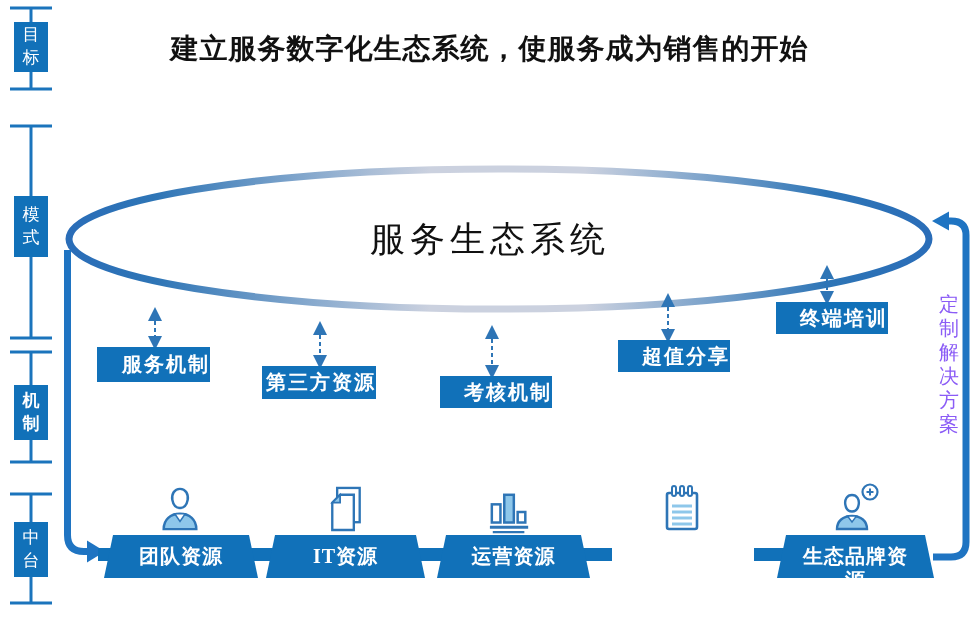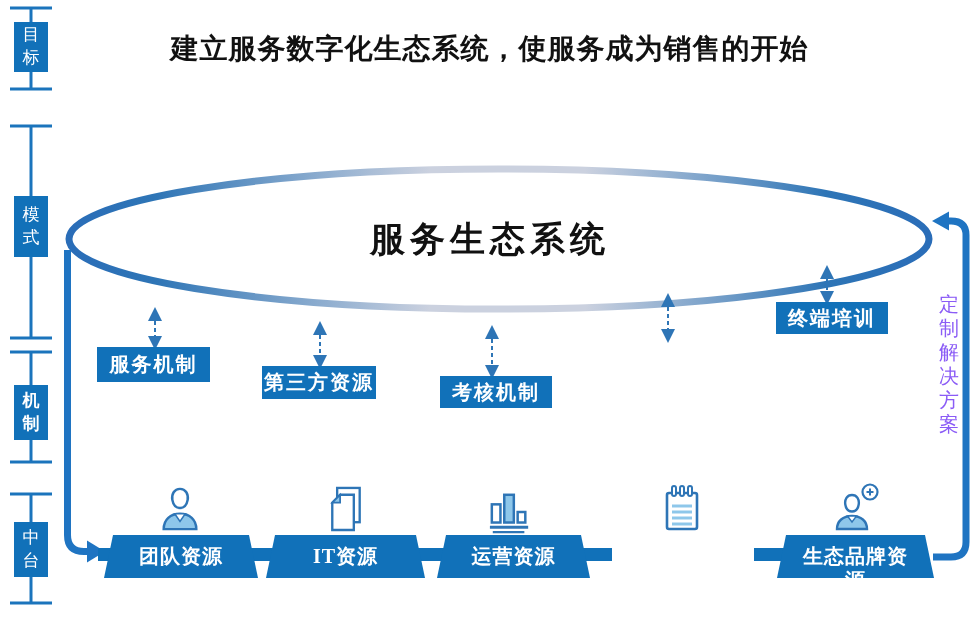--- a/index.html
+++ b/index.html
@@ -8,21 +8,21 @@
     font-family:"Liberation Serif","DejaVu Serif",serif; overflow:hidden;
   }
   .artwork { position:absolute; left:0; top:0; z-index:1; }
 
   .title {
     position:absolute; left:0; right:0; top:30px; text-align:center;
     font-size:28px; font-weight:bold; color:#111; letter-spacing:1px; z-index:3;
   }
   .ellipse-label {
     position:absolute; left:290px; top:216px; width:400px; text-align:center;
-    font-size:35px; font-weight:bold; color:#111; letter-spacing:5px; z-index:3;
+    font-size:35px; font-weight:normal; color:#111; letter-spacing:5px; z-index:3;
   }
 
   
   .tl-box {
     position:absolute; left:14px; width:34px; background:#1171b9; z-index:3;
     display:flex; align-items:center; justify-content:center;
   }
   .tl-box span {
     display:block; width:1.1em; font-size:17px; line-height:1.35; color:#fff;
     text-align:center; word-break:break-all;
@@ -31,21 +31,21 @@
   
   .vtext {
     position:absolute; width:24px; color:#8b5cf6; font-size:20px; line-height:24px;
     text-align:center; word-break:break-all; z-index:3;
   }
 
   
   .mech {
     position:absolute; background:#1171b9; color:#fff; font-weight:bold;
     font-size:20px; letter-spacing:2px; display:flex; align-items:center;
-    justify-content:center; z-index:3;
+    justify-content:flex-end; z-index:3;
   }
 
   
   .trap {
     position:absolute; top:535px; height:43px; background:#1171b9;
     clip-path:polygon(9px 0, calc(100% - 9px) 0, 100% 100%, 0 100%);
     color:#fff; font-weight:bold; font-size:20px; letter-spacing:1px;
     text-align:center; line-height:24px; padding-top:9px; box-sizing:border-box;
     overflow:hidden; z-index:3; word-break:break-all;
   }
@@ -134,20 +134,23 @@
 
   <div class="mech" style="left:97px;  top:347px; width:113px; height:35px;">
     <span>服务机制</span>
   </div>
   <div class="mech" style="left:262px; top:366px; width:114px; height:33px;">
     <span>第三方资源</span>
   </div>
   <div class="mech" style="left:440px; top:376px; width:112px; height:32px;">
     <span>考核机制</span>
   </div>
+  <div class="mech" style="left:618px; top:340px; width:112px; height:32px;">
+    <span>超值分享</span>
+  </div>
   <div class="mech" style="left:776px; top:302px; width:112px; height:32px;">
     <span>终端培训</span>
   </div>
 
   <div class="conn" style="left:98px;  width:18px;"></div>
   <div class="conn" style="left:246px; width:28px;"></div>
   <div class="conn" style="left:416px; width:29px;"></div>
   <div class="conn" style="left:582px; width:30px;"></div>
   <div class="conn" style="left:754px; width:31px;"></div>
 

